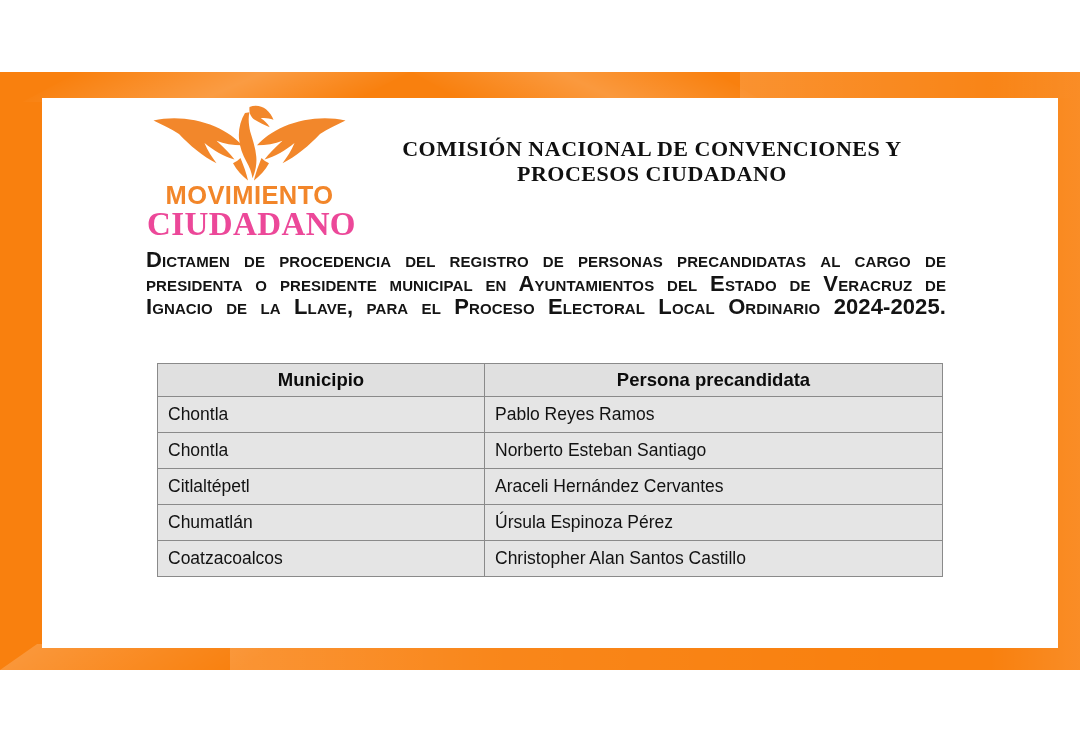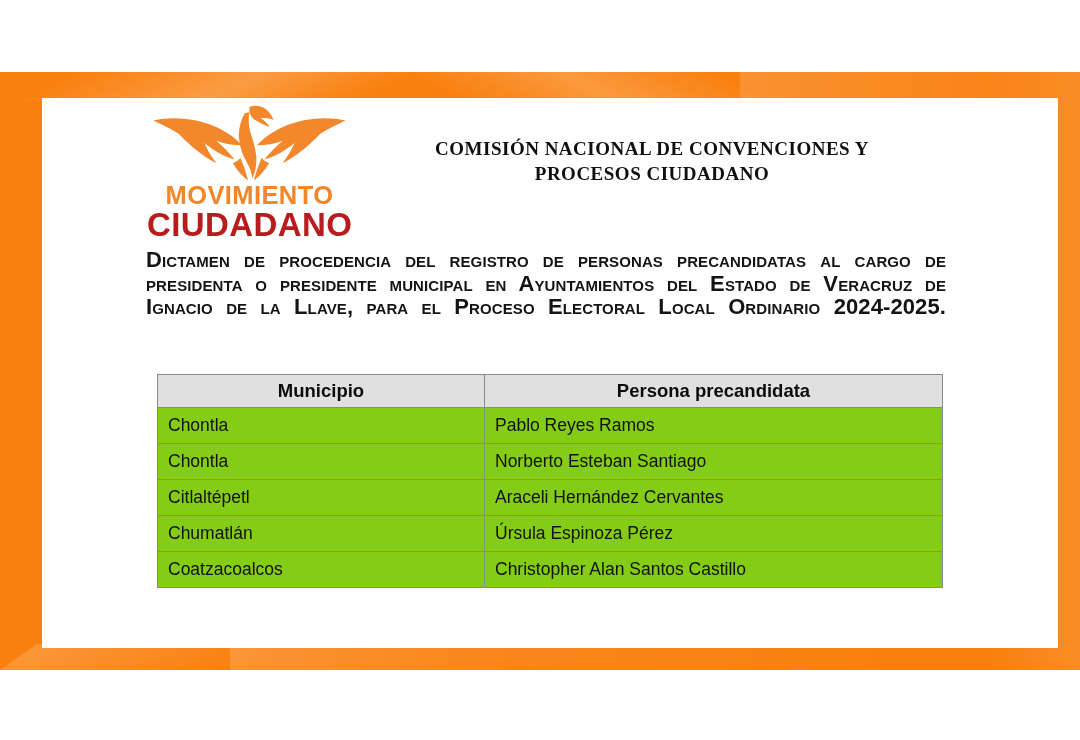--- a/index.html
+++ b/index.html
@@ -109,37 +109,37 @@
     color: #f2862a;
     font-weight: bold;
     font-size: 25px;
     letter-spacing: 0.4px;
     line-height: 26px;
     font-family: "Liberation Sans", sans-serif;
     transform: scaleX(1.02);
   }
   #logo-word-2 {
     display: block;
-    color: #b91c1c;
+    color: #ec4899;
     font-weight: bold;
     font-size: 33px;
     letter-spacing: 0.4px;
     line-height: 33px;
-    font-family: Liberation Sans, sans-serif;
+    font-family: Liberation Serif, serif;
   }
 
   #commission-title {
     position: absolute;
     left: 330px;
     top: 38px;
     width: 560px;
     text-align: center;
     font-family: "Liberation Serif", serif;
     font-weight: bold;
-    font-size: 19px;
+    font-size: 22px;
     line-height: 25px;
     letter-spacing: 0.5px;
     color: #101010;
   }
   #commission-title .ln { display:block; }
 
   
   #dictamen-paragraph {
     position: absolute;
     left: 104px;
@@ -159,21 +159,21 @@
   #dictamen-paragraph::after {
     content: "";
     display: inline-block;
     width: 100%;
   }
 
   
   #precandidate-table {
     position: absolute;
     left: 115px;
-    top: 276px;
+    top: 265px;
     width: 785px;
     border-collapse: collapse;
     table-layout: fixed;
     font-family: "Liberation Sans", sans-serif;
   }
   #precandidate-table col.col-municipio { width: 327px; }
   #precandidate-table col.col-persona   { width: 458px; }
 
   #precandidate-table th {
     background: #e0e0e0;
@@ -186,21 +186,21 @@
     padding: 0;
   }
   #precandidate-table td {
     border: 1px solid #8a8a8a;
     height: 35px;
     font-size: 17.5px;
     font-weight: normal;
     color: #121212;
     text-align: left;
     padding: 0 0 0 10px;
-    background: #84cc16;
+    background: #e5e5e5;
     white-space: nowrap;
     overflow: hidden;
   }
 </style>
 </head>
 <body>
 
 <div id="stage">
 
   <div id="orange-frame">

